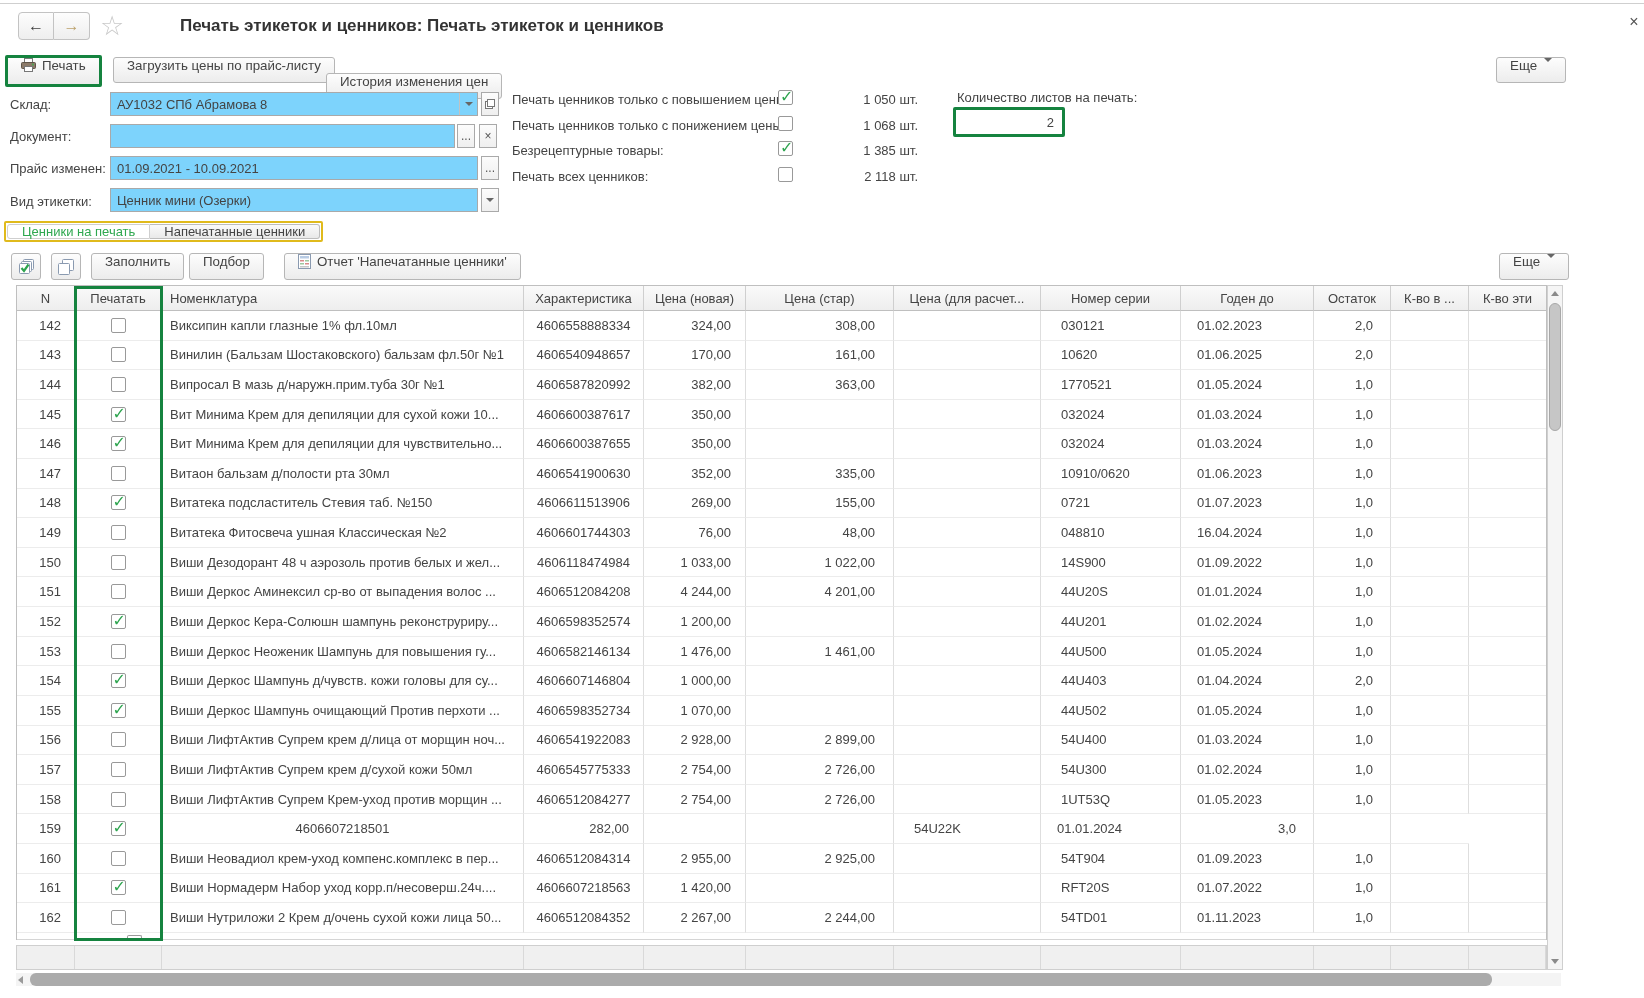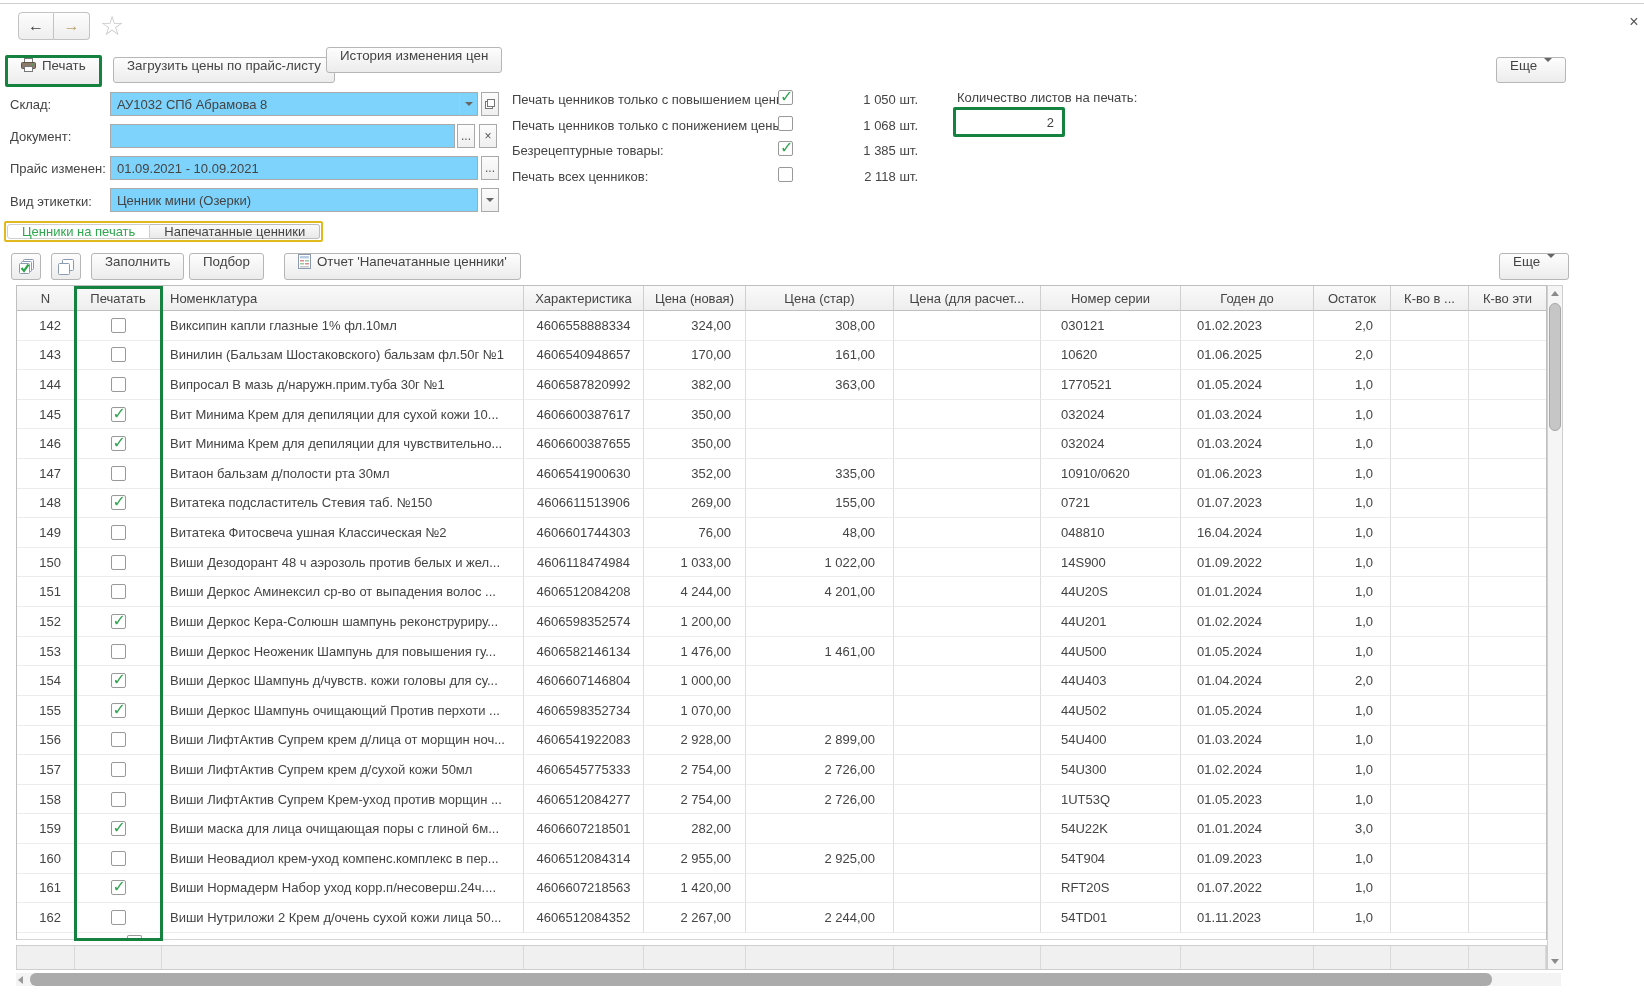--- a/index.html
+++ b/index.html
@@ -118,36 +118,37 @@
 
   <div class="navgroup">
     <div class="navbtn back">
         <span>←</span>
       </div>
     <div class="navbtn fwd">
         <span>→</span>
       </div>
   </div>
   <div class="star">☆</div>
+  <div class="wtitle">Печать этикеток и ценников: Печать этикеток и ценников</div>
   <div class="wclose">×</div>
 
   <div class="abs greenbox" style="left:5px; top:55px;">
     <button class="btn" style="border:none; border-radius:0; height:26px;">
       <svg width="15" height="14" viewBox="0 0 15 14">
         <rect x="3.5" y="0.5" width="8" height="4" fill="#fff" stroke="#777"></rect>
         <rect x="0.5" y="4.5" width="14" height="6" rx="1" fill="#8c7b6a" stroke="#5f5548"></rect>
         <rect x="3.5" y="8.5" width="8" height="5" fill="#fff" stroke="#777"></rect>
         <circle cx="12" cy="6.5" r="0.9" fill="#3fae4e"></circle>
       </svg>
       <span class="gap"></span>
       <span>Печать</span>
     </button>
   </div>
   <button class="btn abs" style="left:113px; top:57px;">Загрузить цены по прайс-листу</button>
-  <button class="btn abs" style="left:326px; top:47px;">История изменения цен</button>
+  <button class="btn abs" style="left:326px; top:73px;">История изменения цен</button>
   <button class="btn abs" style="left:1496px; top:57px;">
     <span>Еще</span>
     <span class="tri-down"></span>
   </button>
 
   <div class="flabel" style="left:10px; top:97px;">Склад:</div>
   <div class="field" style="left:110px; top:92px; width:368px;">
     <div class="val">АУ1032 СПб Абрамова 8</div>
     <div class="combo">
         <span class="tri-down" style="margin:0;"></span>
@@ -534,21 +535,20 @@
           <div class="td c8">01.05.2023</div>
           <div class="td c9">1,0</div>
           <div class="td c10"></div>
           <div class="td c11"></div>
         </div>
         <div class="trow">
           <div class="td c0">159</div>
           <div class="td c1">
             <span class="cb on"></span>
           </div>
-          <div class="td c2">Виши маска для лица очищающая поры с глиной 6м...</div>
           <div class="td c3">4606607218501</div>
           <div class="td c4">282,00</div>
           <div class="td c5"></div>
           <div class="td c6"></div>
           <div class="td c7">54U22K</div>
           <div class="td c8">01.01.2024</div>
           <div class="td c9">3,0</div>
           <div class="td c10"></div>
           <div class="td c11"></div>
         </div>

